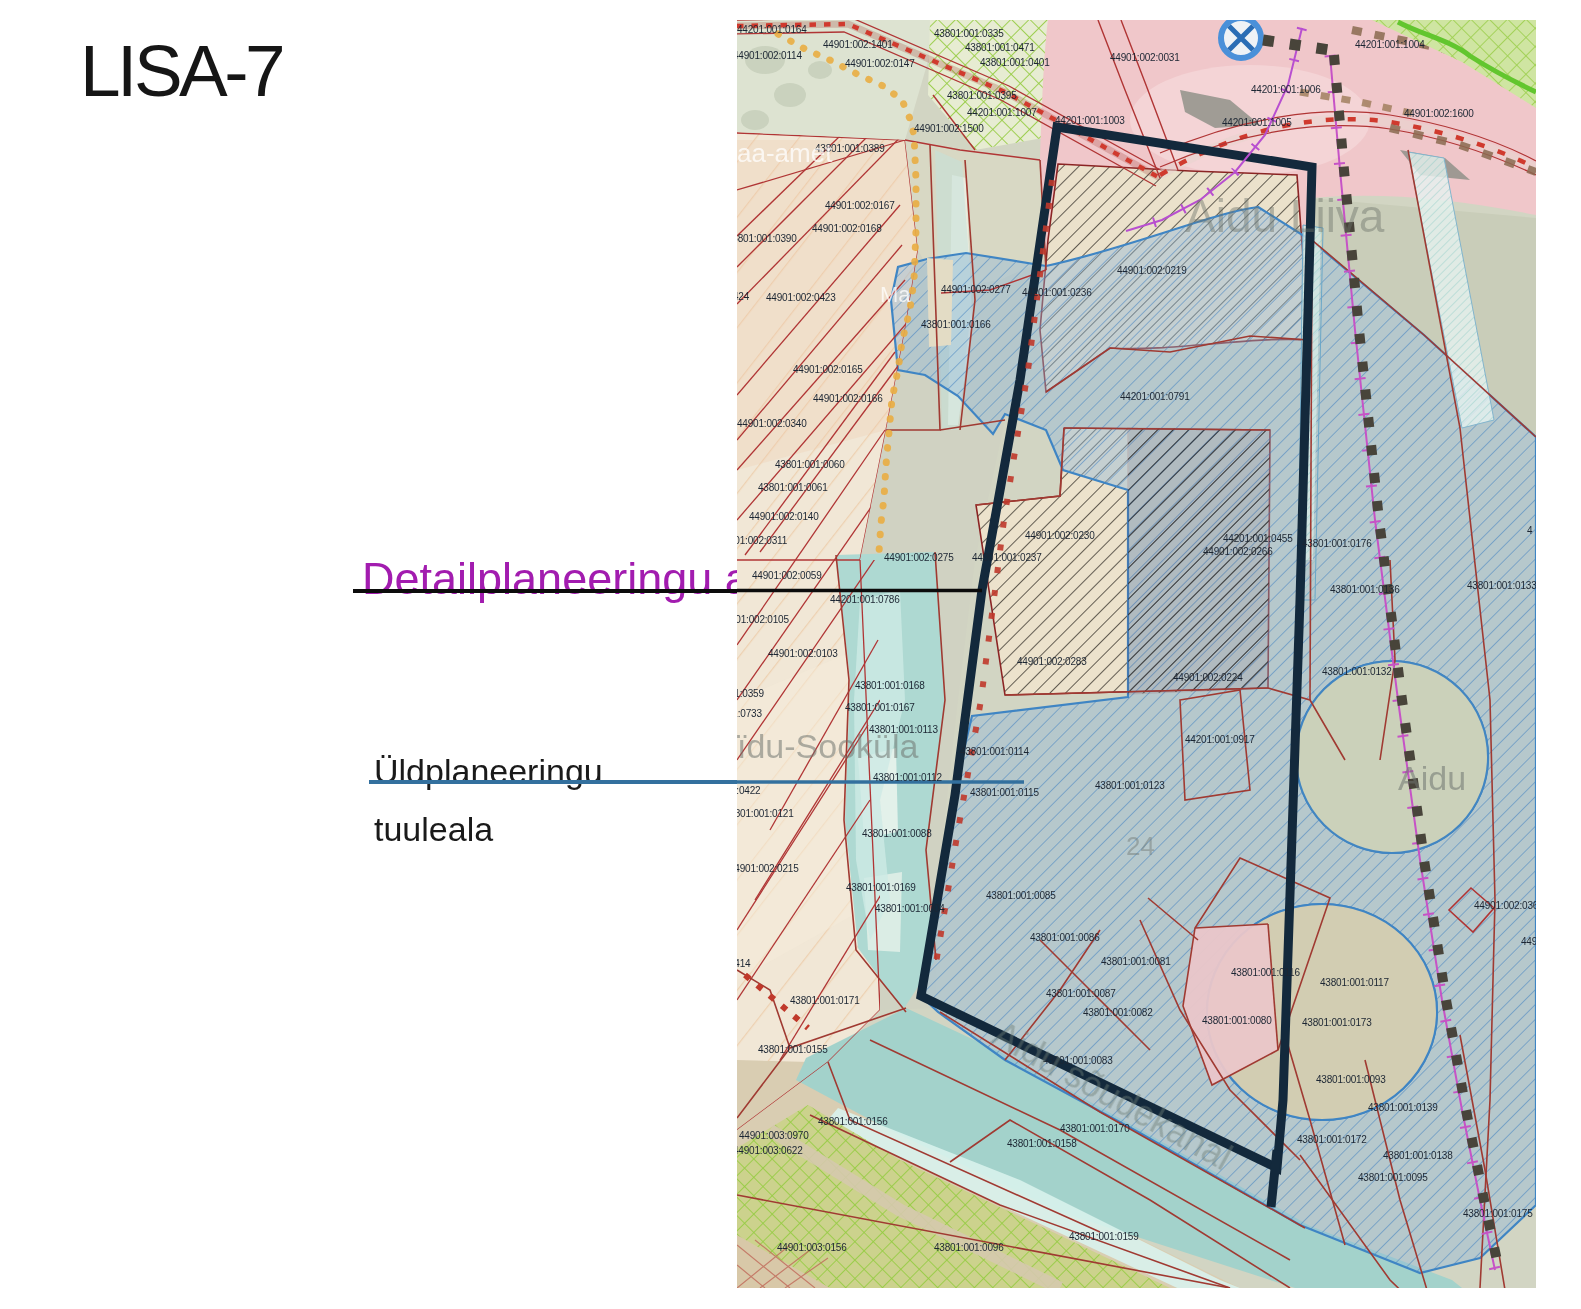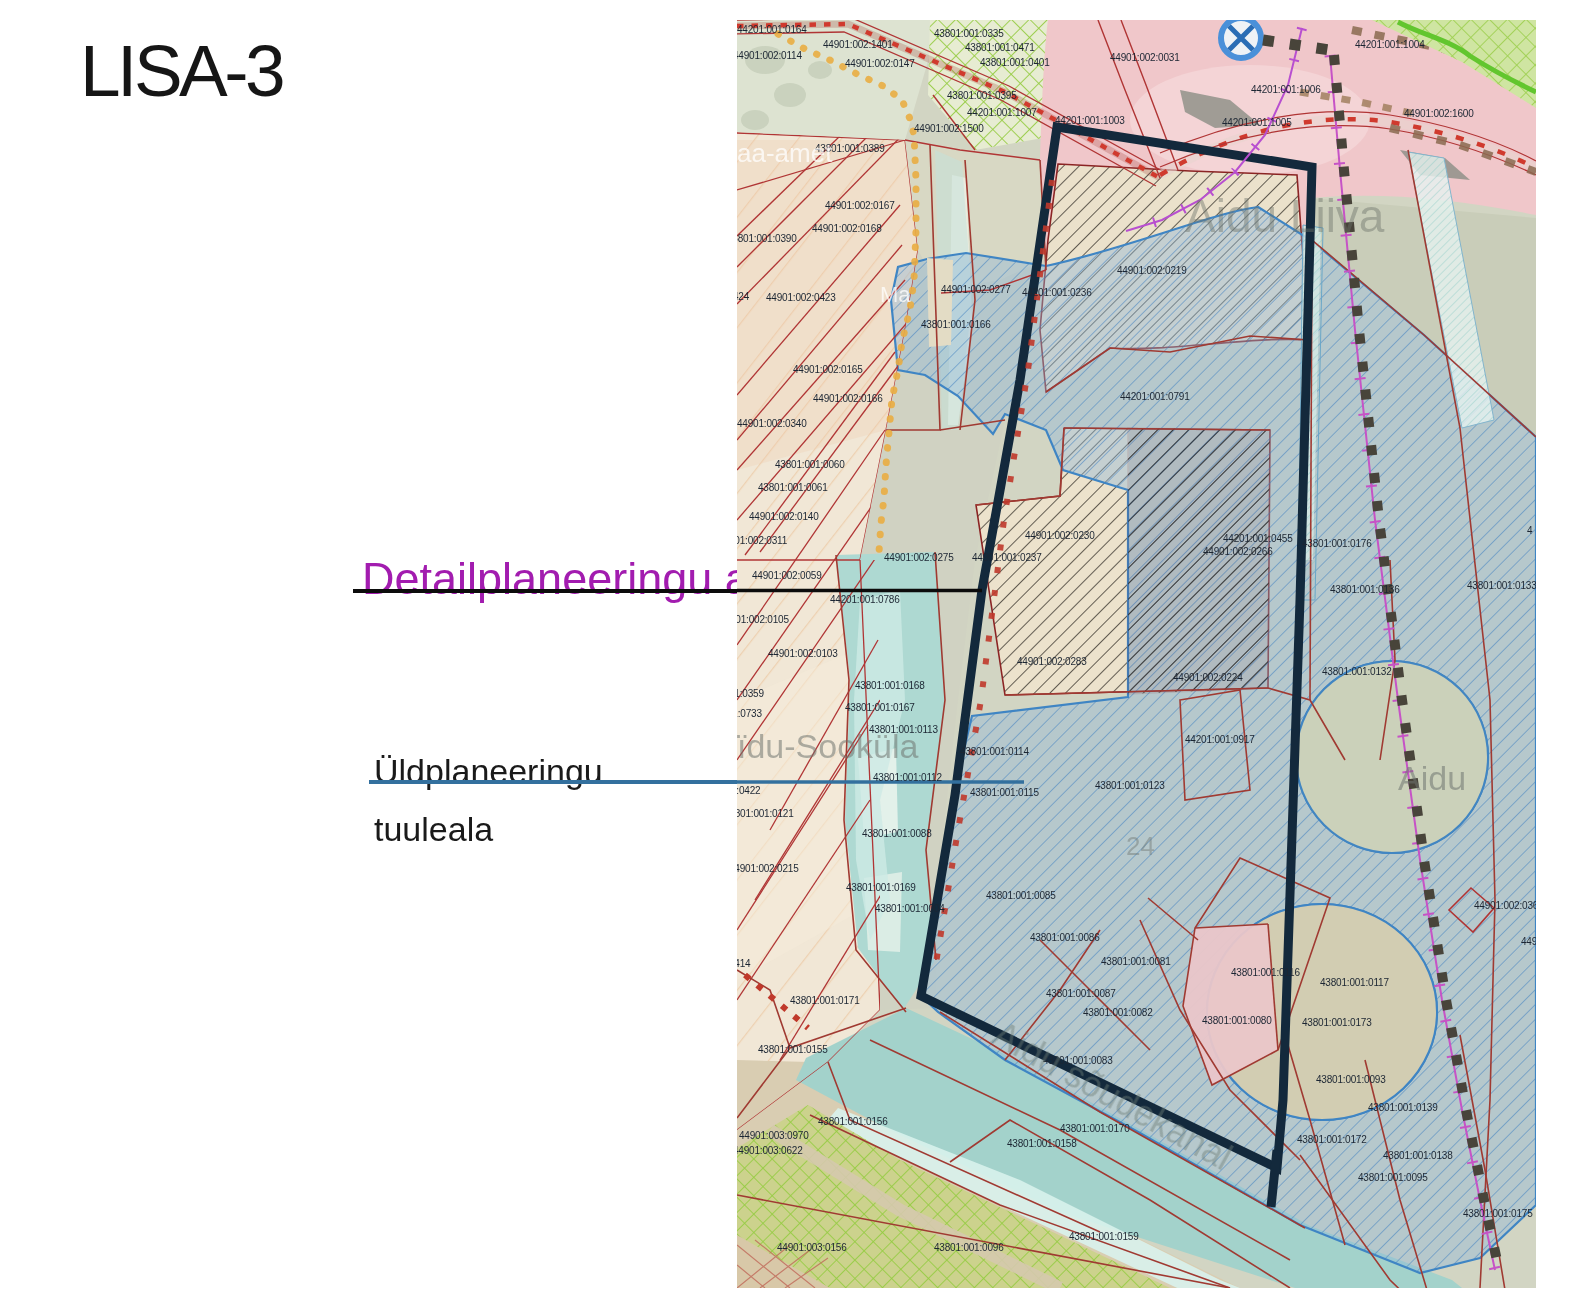--- a/index.html
+++ b/index.html
@@ -3,21 +3,21 @@
 <meta charset="utf-8">
 <style>
   html,body{margin:0;padding:0;background:#ffffff;}
   body{width:1581px;height:1309px;position:relative;overflow:hidden;
        font-family:"Liberation Sans", sans-serif;}
   .abs{position:absolute;}
 </style>
 </head>
 <body>
 
-<div class="abs" style="left:80px;top:29px;font-size:73px;color:#161616;letter-spacing:-3.5px;">LISA-3</div>
+<div class="abs" style="left:80px;top:29px;font-size:73px;color:#161616;letter-spacing:-3.5px;">LISA-7</div>
 
 <div class="abs" style="left:362px;top:553px;font-size:45px;color:#a21caf;">Detailplaneeringu ala</div>
 
 <div class="abs" style="left:353px;top:589px;width:630px;height:3.5px;background:#0c0c0c;"></div>
 
 <div class="abs" style="left:374px;top:742px;font-size:34px;color:#1a1a1a;line-height:58px;">Üldplaneeringu<br>tuuleala</div>
 
 <div class="abs" style="left:369px;top:780px;width:655px;height:3.5px;background:#33709e;"></div>
 
 <svg class="abs" style="left:737px;top:20px;" width="799" height="1268" viewBox="737 20 799 1268">

